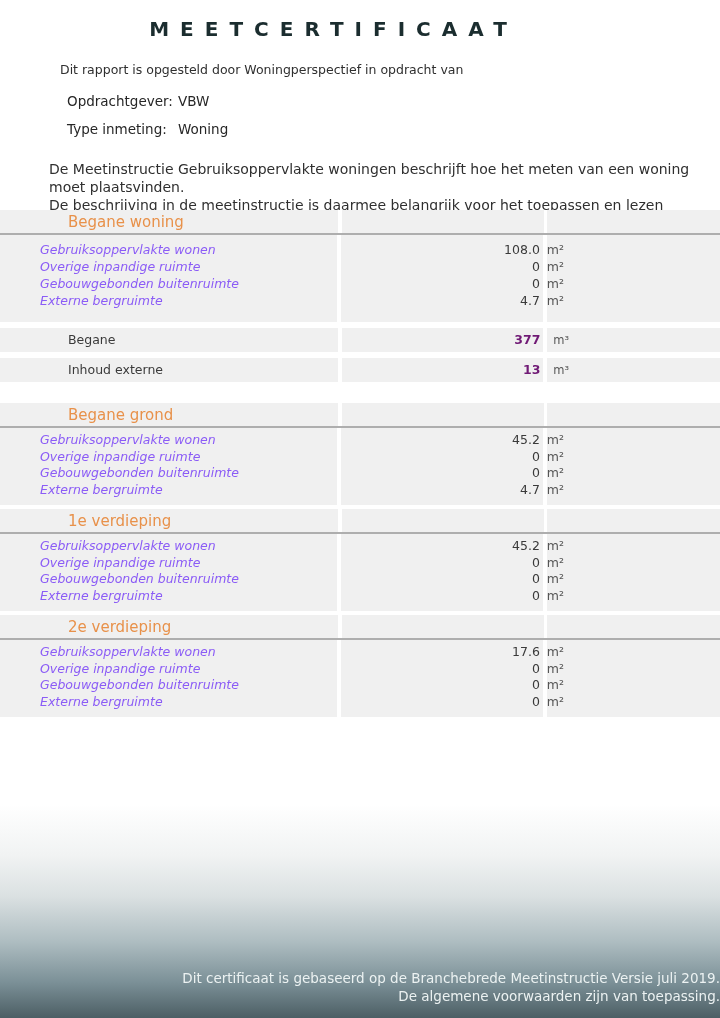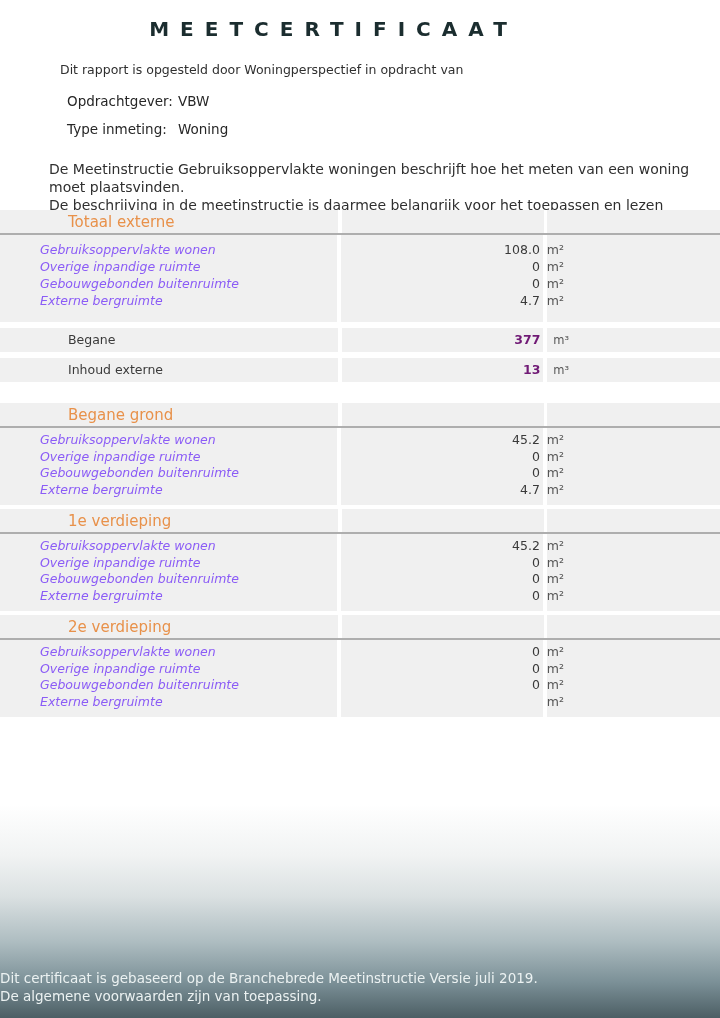--- a/index.html
+++ b/index.html
@@ -69,21 +69,21 @@
   .total-band .c1 { line-height:24px; padding-left:68px; font-size:12.5px; color:#3a3a3a; }
   .total-band .c2 { line-height:24px; text-align:right; padding-right:3px; font-size:12.5px; font-weight:bold; color:#701a75; }
   .total-band .c3 { line-height:24px; padding-left:6px; font-size:11.5px; color:#555555; }
 
   .sec-floor-first { margin-top:21px; }
   .sec-floor { margin-top:4px; }
 
   
   .footer {
     position:absolute; left:0; bottom:13px; width:720px;
-    text-align:left; color:#ecf2f2;
+    text-align:right; color:#ecf2f2;
     font-size:13.5px; line-height:18px;
   }
 </style>
 </head>
 <body>
 
 <div class="page">
 
   <h1 class="doc-title">MEETCERTIFICAAT</h1>
 
@@ -103,21 +103,21 @@
   <div class="description">
     <div>De Meetinstructie Gebruiksoppervlakte woningen beschrijft hoe het meten van een woning moet plaatsvinden.</div>
     <div>De beschrijving in de meetinstructie is daarmee belangrijk voor het toepassen en lezen van deze meetstaat.</div>
   </div>
 
   <div class="measure-table">
 
     <div class="section">
       <div class="band head-band">
         <div class="c1">
-            <h2 class="sec-heading">Totaal externe</h2>
+            <h2 class="sec-heading">Begane woning</h2>
           </div>
         <div class="g"></div>
         <div class="c2"></div>
         <div class="g"></div>
         <div class="c3"></div>
       </div>
       <div class="rule"></div>
       <div class="band data-band tb">
         <div class="c1">
           <div class="line label">Gebruiksoppervlakte wonen</div>
@@ -241,20 +241,21 @@
       <div class="rule"></div>
       <div class="band data-band fb">
         <div class="c1">
           <div class="line label">Gebruiksoppervlakte wonen</div>
           <div class="line label">Overige inpandige ruimte</div>
           <div class="line label">Gebouwgebonden buitenruimte</div>
           <div class="line label">Externe bergruimte</div>
         </div>
         <div class="g"></div>
         <div class="c2">
+          <div class="line value">17.6</div>
           <div class="line value">0</div>
           <div class="line value">0</div>
           <div class="line value">0</div>
         </div>
         <div class="g"></div>
         <div class="c3">
           <div class="line unit">m²</div>
           <div class="line unit">m²</div>
           <div class="line unit">m²</div>
           <div class="line unit">m²</div>

